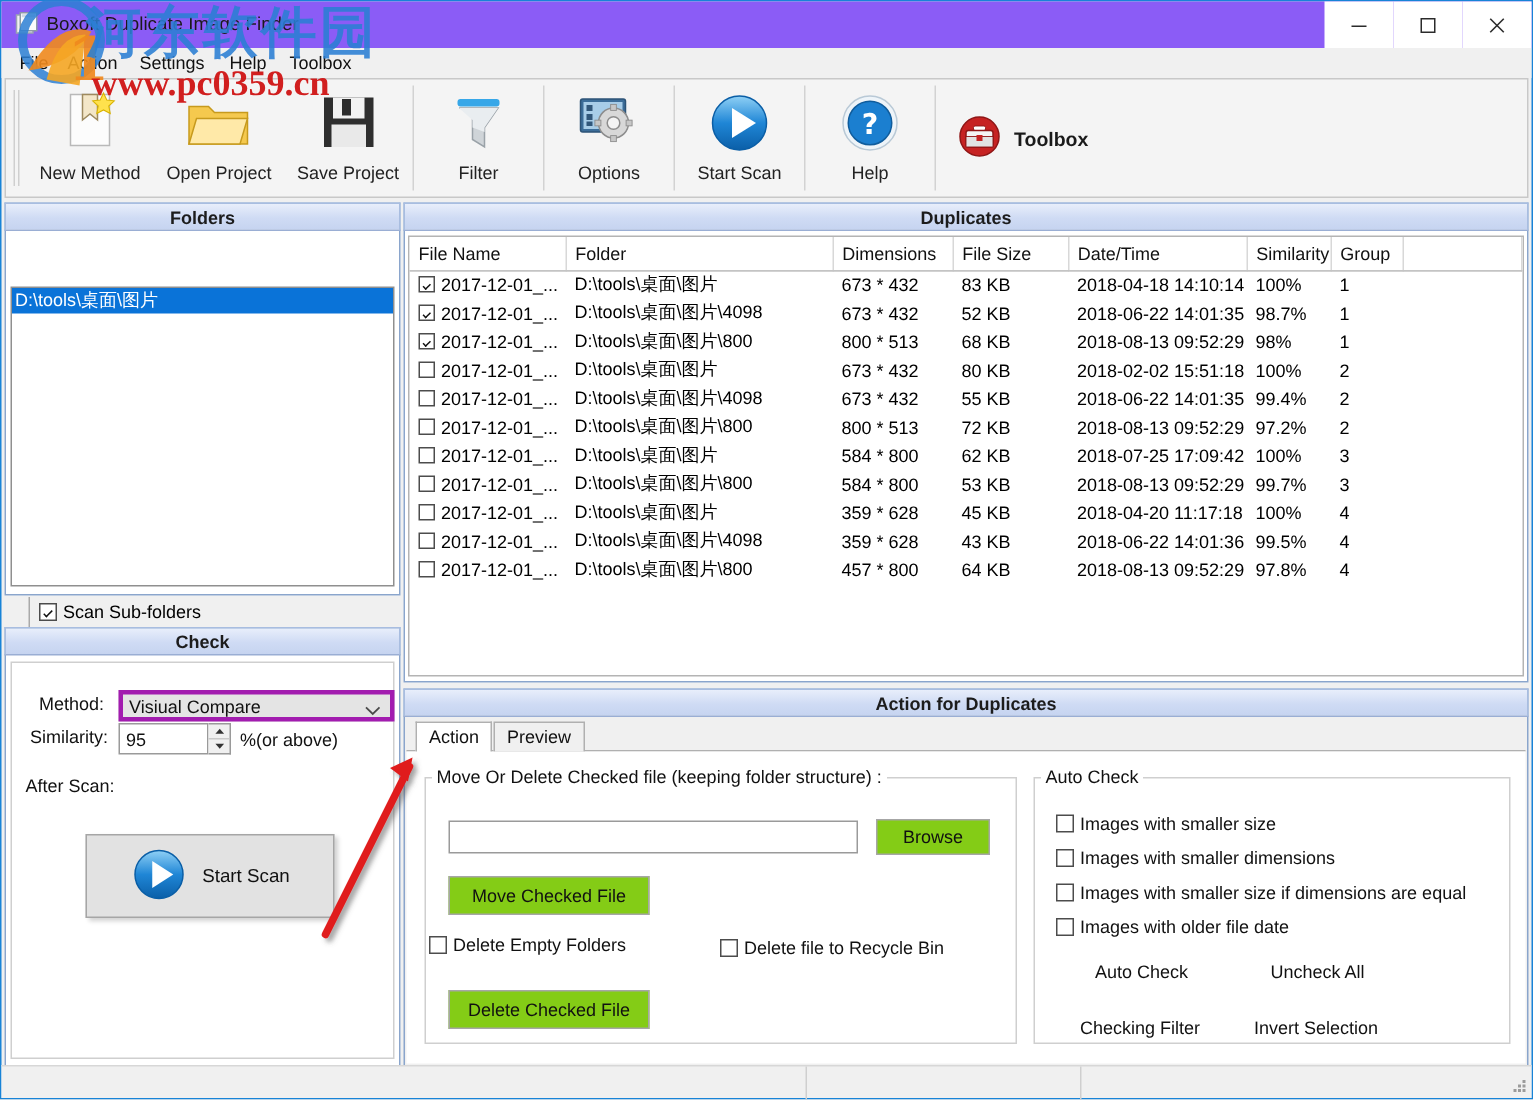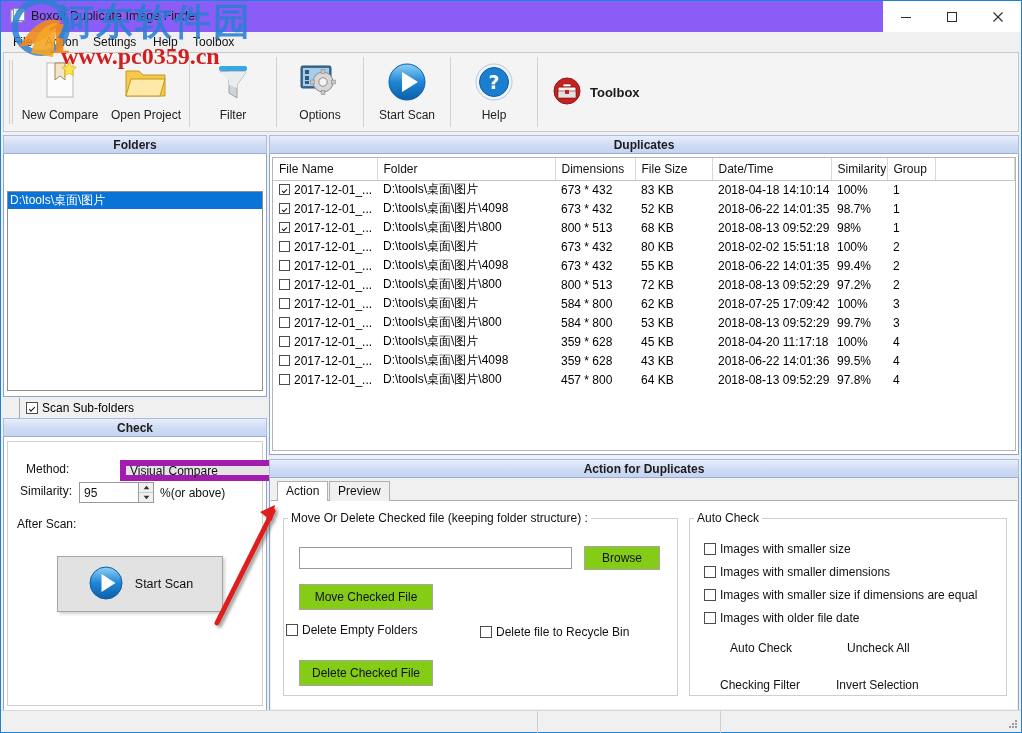--- a/index.html
+++ b/index.html
@@ -118,24 +118,23 @@
   .scan-panel { position:absolute; left:0; top:283px; width:264px; height:293px;
                 background:#fff; border:1px solid #8aa5cc; }
   .scan-panel .panel-hdr { margin:-1px; }
   .scan-body {
     position:absolute; left:3px; top:22px; width:256px; height:265px;
     background:#fff; border:1px solid #cfcfcf;
   }
   .frow { position:absolute; display:flex; align-items:center; }
   .flabel { font-size:12px; color:#111; white-space:nowrap; }
   .combo {
-    height:21px; background:#e4e4e4; border:6px solid #a21caf;
+    height:21px; background:#e4e4e4; border:3px solid #a21caf;
     display:flex; align-items:center; padding:0 4px; font-size:12px; color:#111;
     position:relative;
-    margin-left:41px;
   }
   .combo .chev { position:absolute; right:6px; top:4px; }
   .numbox {
     height:21px; background:#fff; border:1px solid #9a9a9a;
     display:flex; align-items:center; padding:0 4px; font-size:12px; color:#111;
   }
   .spinner {
     width:15px; height:21px; border:1px solid #9a9a9a; border-left:none;
     background:#f0f0f0; display:flex; flex-direction:column;
   }
@@ -292,33 +291,44 @@
     <div class="tb-grip"></div>
 
     <div class="tb-btn">
       <span class="glyph">
         <svg width="44" height="46" viewBox="0 0 44 46">
           <rect x="9" y="3" width="26" height="34" fill="#fcfcfc" stroke="#b9b9b9"></rect>
           <path d="M17 3 h10 v17 l-5 -4 l-5 4 z" fill="#f3e6c8" stroke="#9e8a5f"></path>
           <path d="M31 2 l2.2 4.6 l5 .6 l-3.7 3.5 l1 5 l-4.5 -2.4 l-4.5 2.4 l1 -5 l-3.7 -3.5 l5 -.6 z" fill="#ffe14d" stroke="#d9b300" stroke-width=".7"></path>
         </svg>
       </span>
-      <span class="lbl">New Compare</span>
+      <span class="lbl">New Method</span>
     </div>
 
     <div class="tb-btn">
       <span class="glyph">
         <svg width="48" height="46" viewBox="0 0 48 46">
           <path d="M4 11 h13 l4 4 h22 v21 h-39 z" fill="#f5c94e" stroke="#c79a1d"></path>
           <path d="M9 19 h34 l-5 17 h-34 z" fill="#ffe9a8" stroke="#c79a1d"></path>
         </svg>
       </span>
       <span class="lbl">Open Project</span>
     </div>
 
+    <div class="tb-btn">
+      <span class="glyph">
+        <svg width="44" height="46" viewBox="0 0 44 46">
+          <rect x="6" y="5" width="33" height="33" fill="#2e2e2e"></rect>
+          <rect x="12" y="5" width="21" height="14" fill="#f2f2f2"></rect>
+          <rect x="18" y="6" width="6" height="11" fill="#2e2e2e"></rect>
+          <rect x="11" y="23" width="23" height="15" fill="#e9e9e9"></rect>
+        </svg>
+      </span>
+      <span class="lbl">Save Project</span>
+    </div>
 
     <div class="tb-sep"></div>
 
     <div class="tb-btn">
       <span class="glyph">
         <svg width="44" height="46" viewBox="0 0 44 46">
           <rect x="8" y="6" width="28" height="5" rx="2" fill="#37a7e8"></rect>
           <path d="M9 12 h26 l-9 13 v13 l-8 -5 v-21 z" fill="#cfd4d8" stroke="#9aa2a8"></path>
           <path d="M9 12 h26 l-9 13 v3 l-8 -3 v-5 z" fill="#e9edf0"></path>
         </svg>

